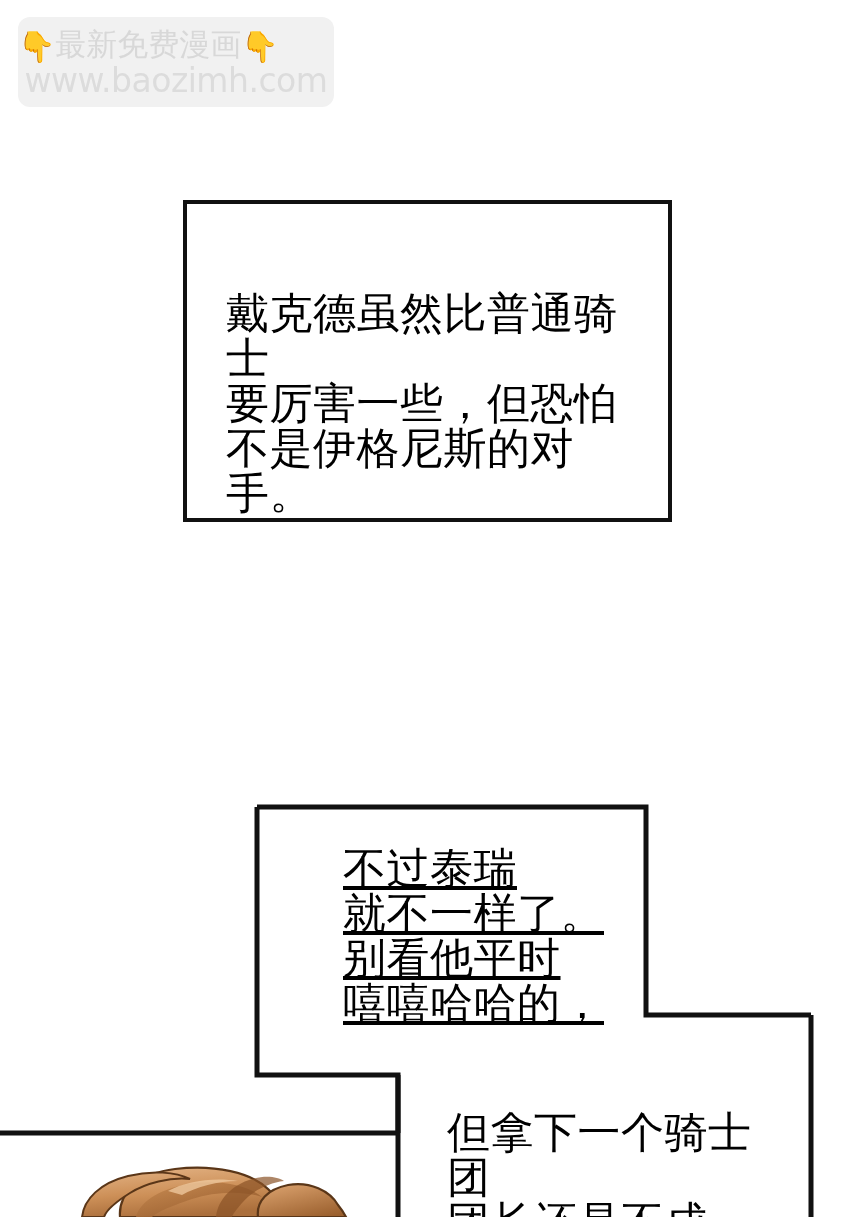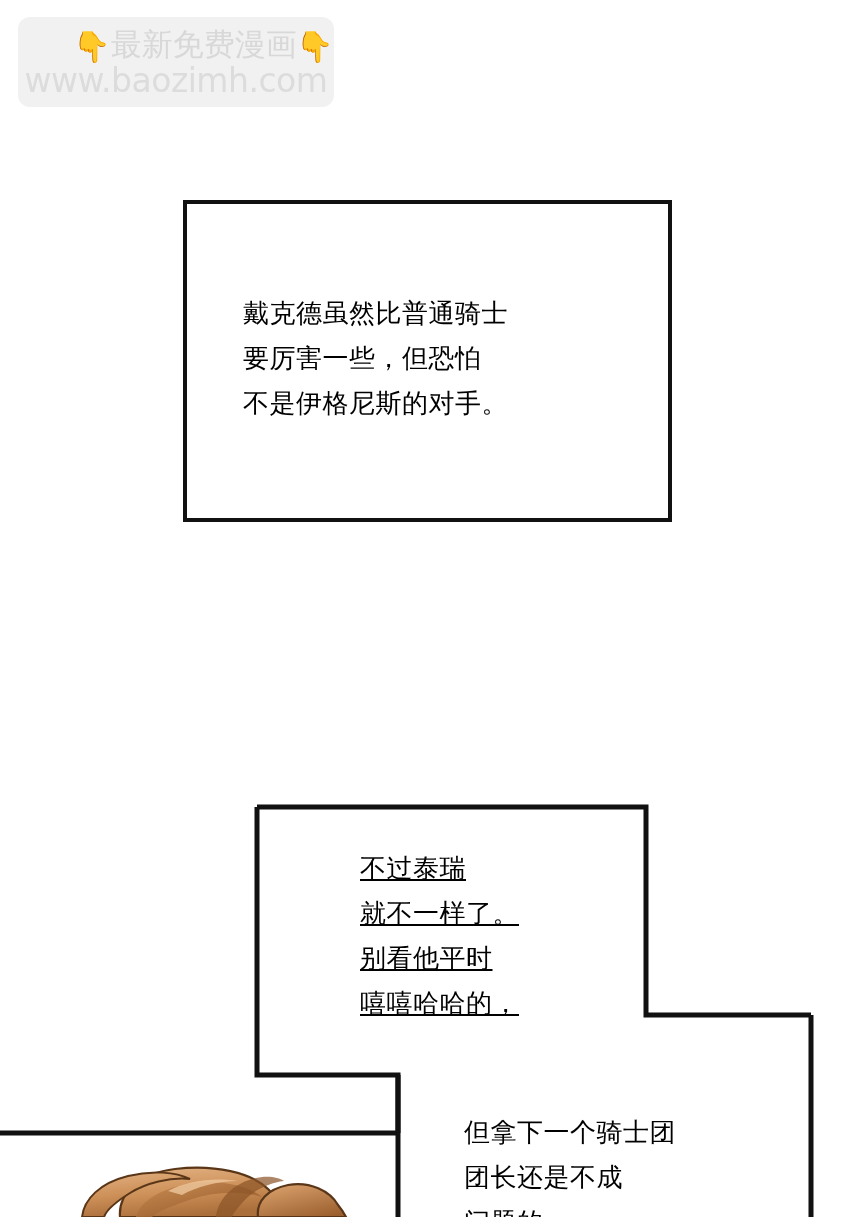--- a/index.html
+++ b/index.html
@@ -22,21 +22,21 @@
     left:18px; top:17px;
     width:316px; height:90px;
     background:#f1f1f1;
     border-radius:12px;
     overflow:hidden;
   }
   .wm-line1 {
     position:absolute;
     left:0; top:6px;
     width:316px;
-    text-align:right;
+    text-align:left;
     font-family:"DejaVu Sans","Liberation Sans",sans-serif;
     font-size:31px;
     line-height:42px;
     color:#d8d8d8;
     white-space:nowrap;
     letter-spacing:0px;
   }
   .wm-hand {
     color:#f6c944;
     font-size:30px;
@@ -52,26 +52,25 @@
     line-height:44px;
     color:#dcdcdc;
     white-space:nowrap;
     letter-spacing:-0.5px;
   }
 
   
   .panel-text {
     position:absolute;
     font-family:"DejaVu Serif","Liberation Serif",serif;
-    font-size:26px;
+    font-size:43px;
     line-height:45px;
     color:#000000;
     white-space:pre-line;
     letter-spacing:0.5px;
-    margin-left:17px;
   }
 
   
   .panel1 {
     position:absolute;
     left:183px; top:200px;
     width:489px; height:322px;
     border:4px solid #111111;
     background:#ffffff;
   }

